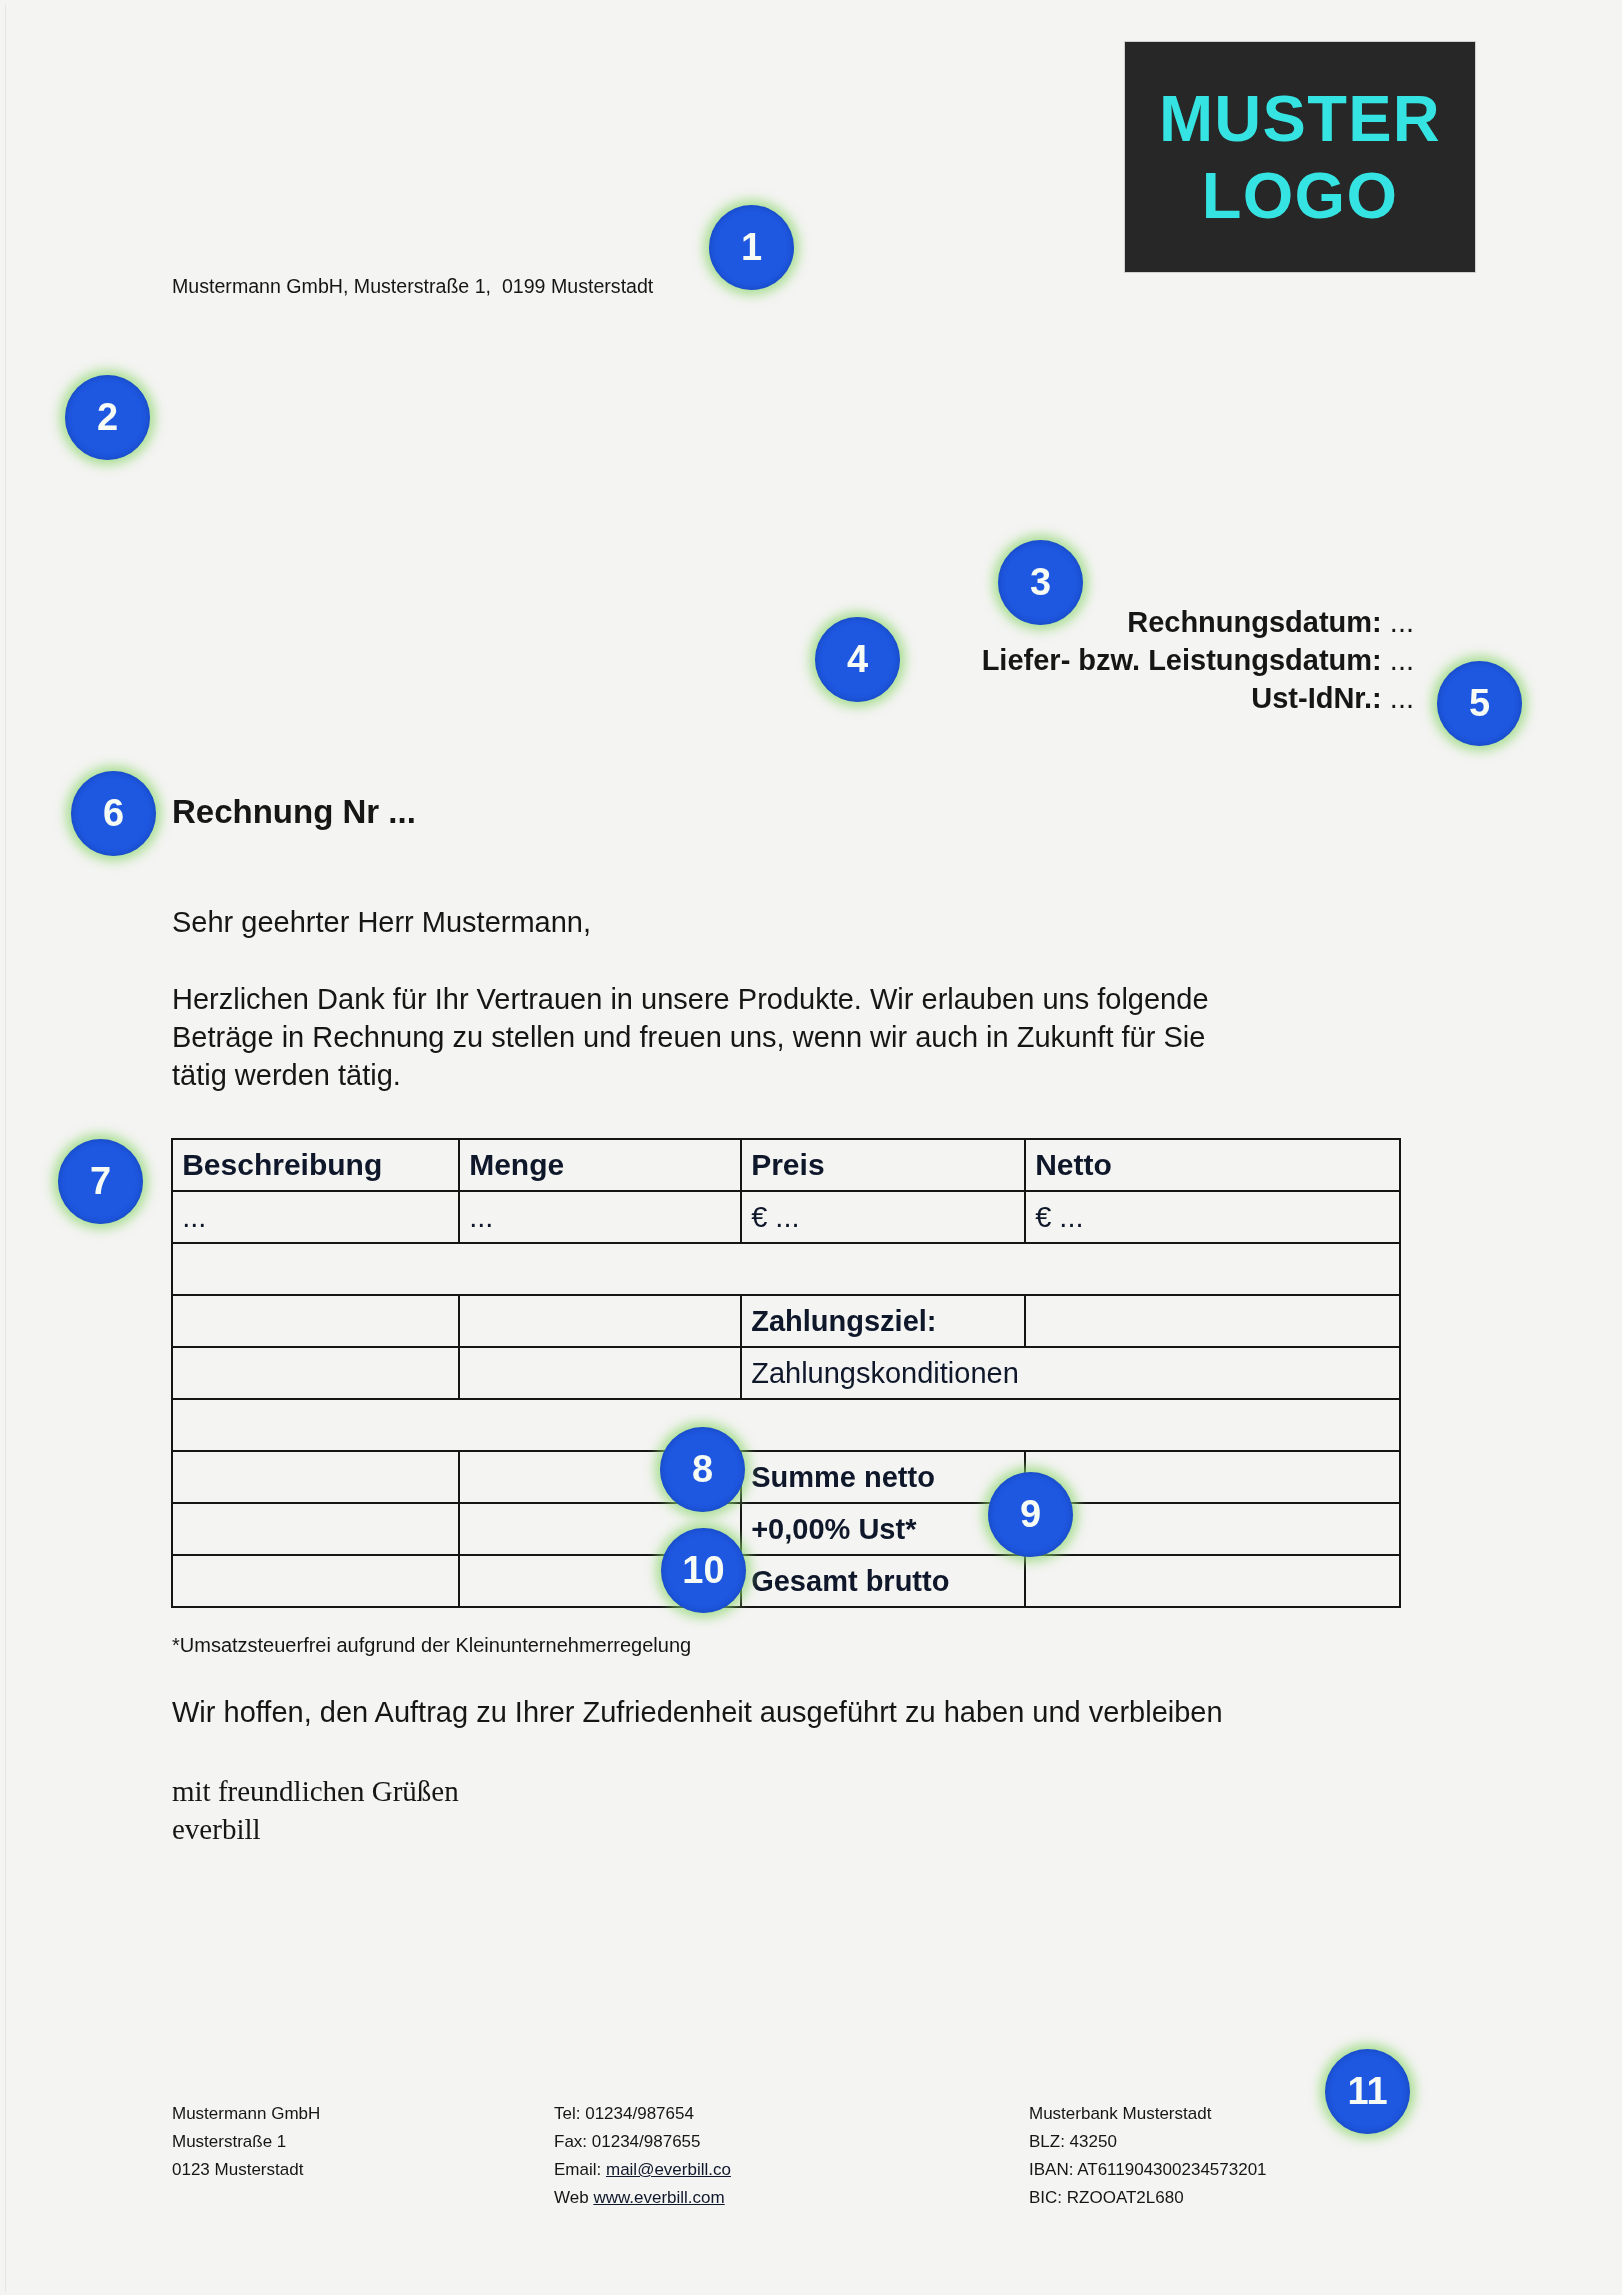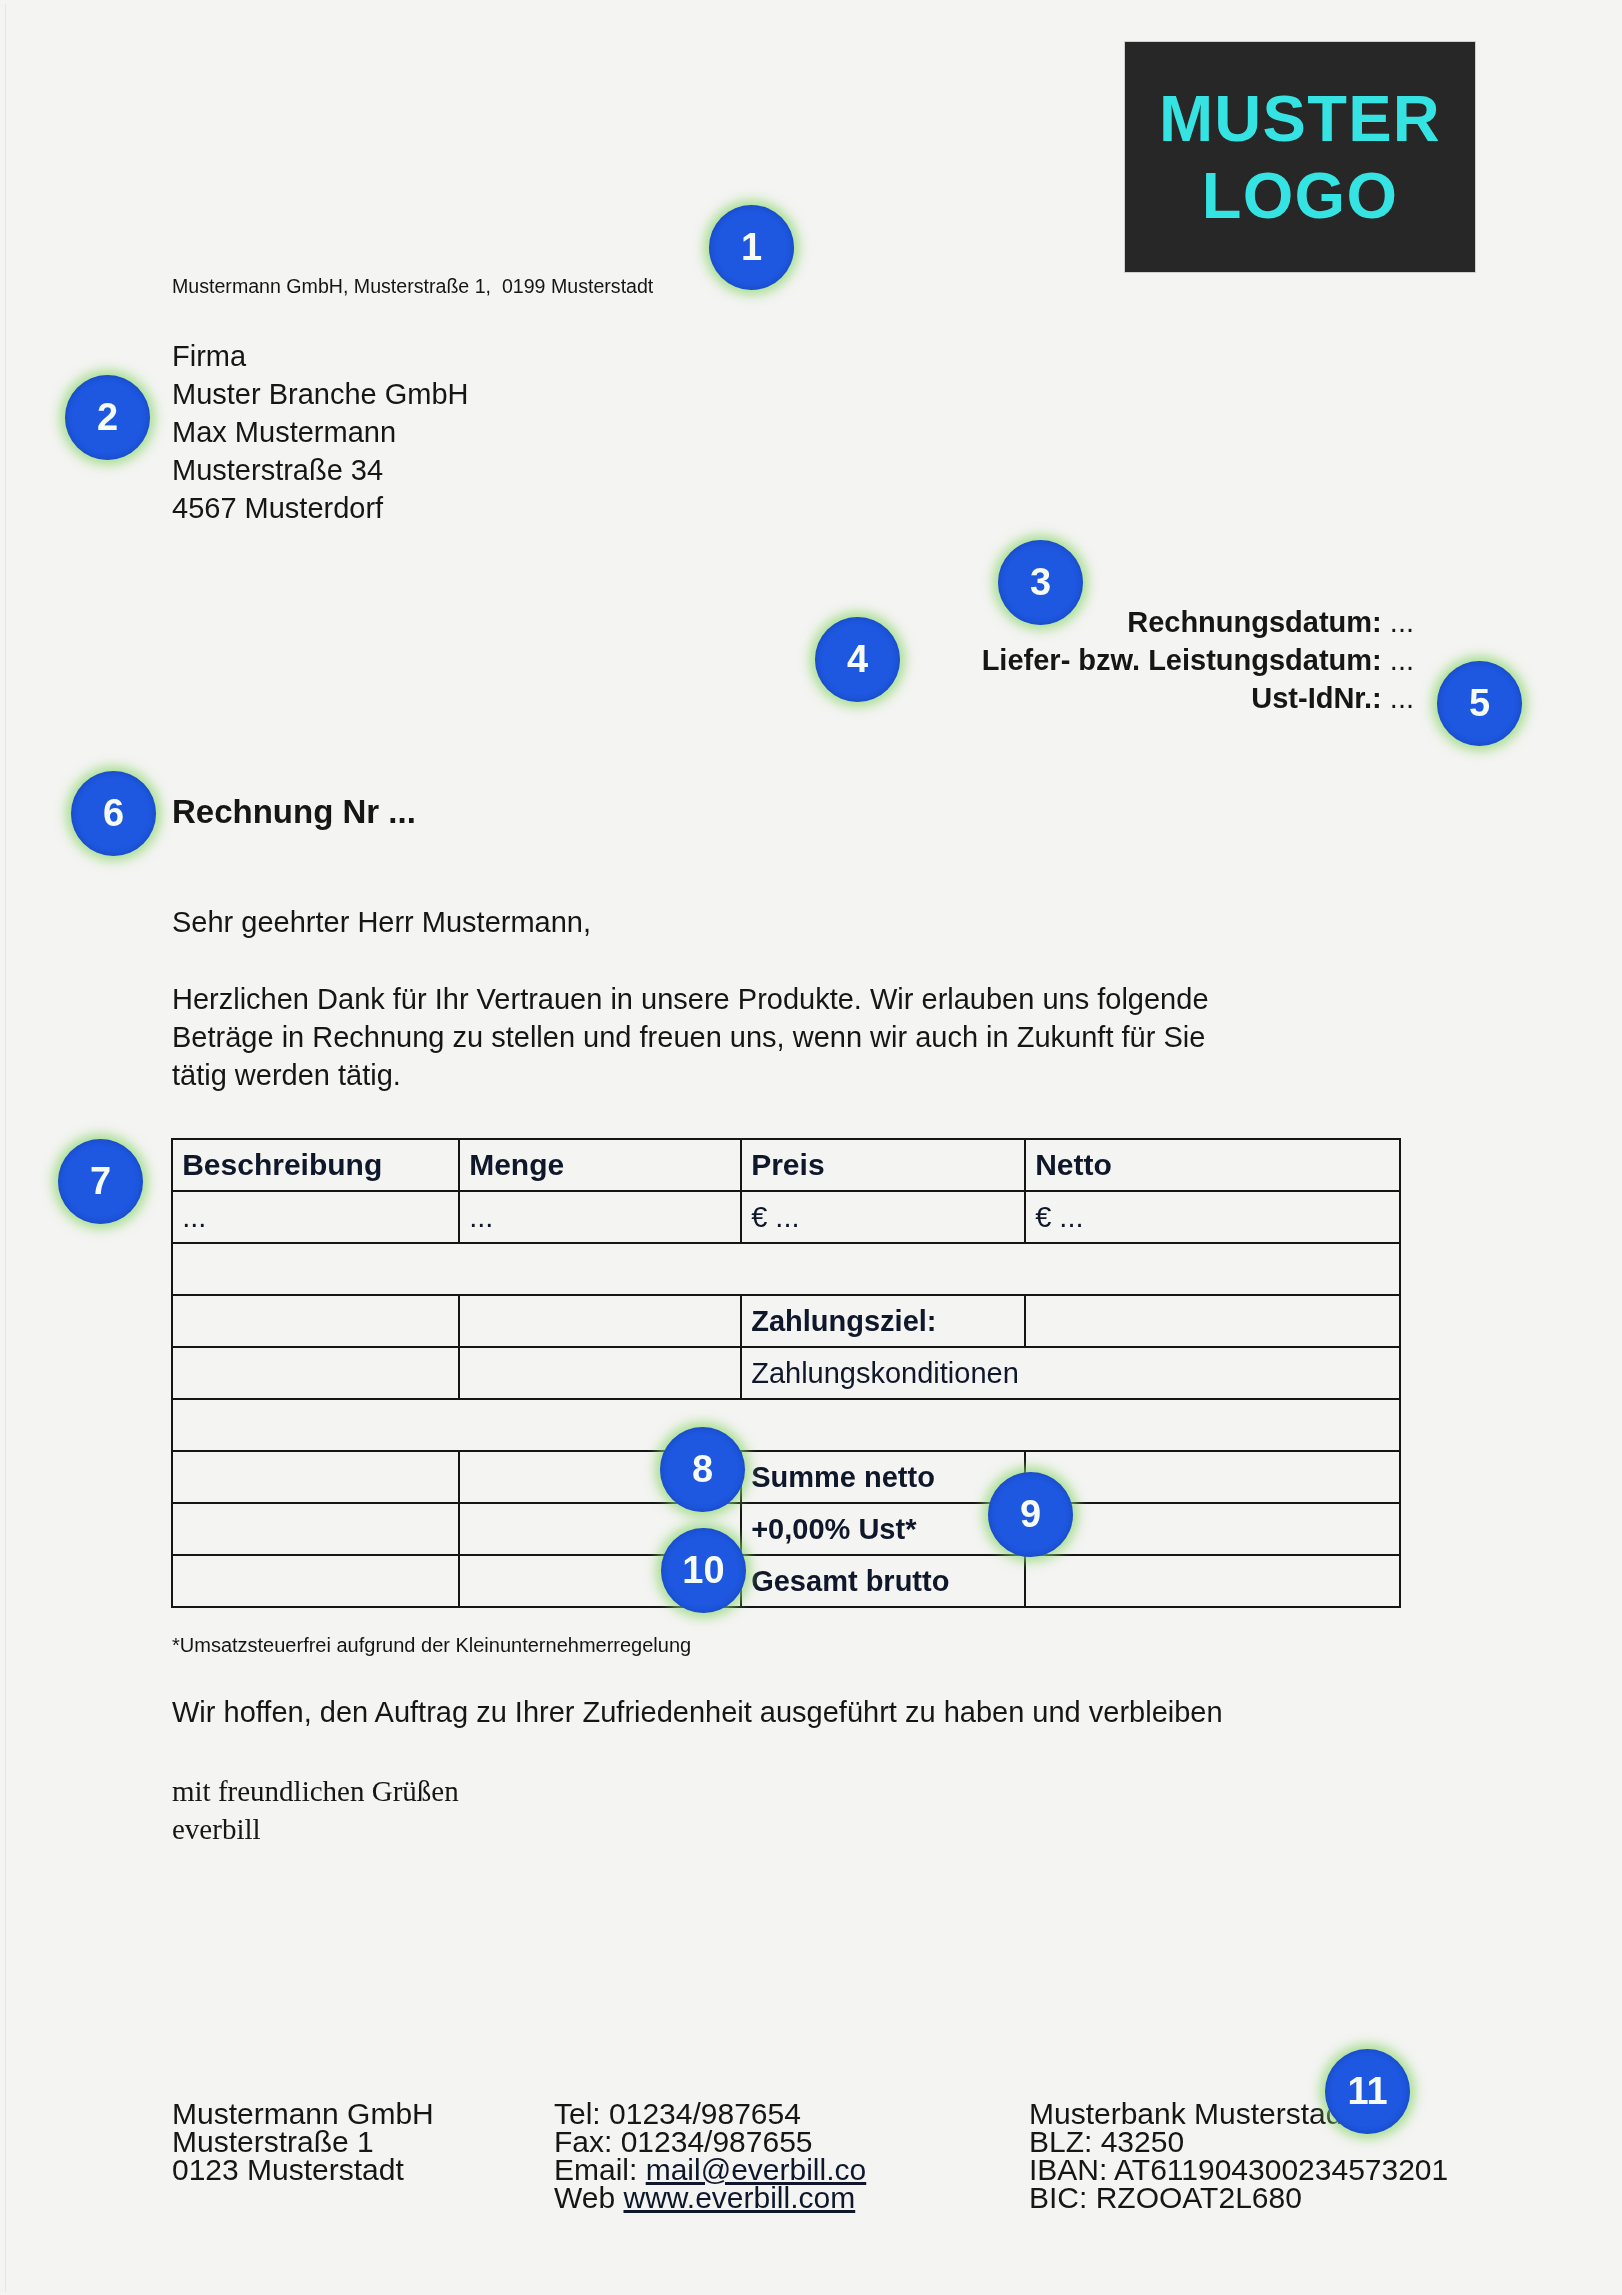--- a/index.html
+++ b/index.html
@@ -41,21 +41,21 @@
   }
   .inv-table td,.inv-table th{
     border:2px solid #151515;
     border-top-width:2.6px;border-bottom-width:2.6px;
     height:50px;padding:0 0 0 9.2px;vertical-align:middle;text-align:left;
     overflow:hidden;
   }
   .inv-table th{font-size:30px;font-weight:bold;}
   .inv-table .b{font-weight:bold;}
   
-  .footer-col{position:absolute;top:2100px;font-size:30px;line-height:28px;}
+  .footer-col{position:absolute;top:2100px;font-size:17px;line-height:28px;}
   .footer-col.c1{left:172px;}
   .footer-col.c2{left:554px;}
   .footer-col.c3{left:1029px;}
   .footer-col a{color:#0f172a;text-decoration:underline;}
   
   .num-circle{
     position:absolute;width:85px;height:85px;border-radius:50%;
     background:#1e57e0;
     color:#f6fbf4;font-size:38px;font-weight:bold;
     display:flex;align-items:center;justify-content:center;
@@ -68,27 +68,20 @@
 <div class="page">
   <div class="edge-artifact"></div>
 
   <div class="logo-box">
     <div>MUSTER</div>
     <div>LOGO</div>
   </div>
 
   <div class="abs sender-line">Mustermann GmbH, Musterstraße 1,  0199 Musterstadt</div>
 
-  <div class="abs recipient">
-    <div>Firma</div>
-    <div>Muster Branche GmbH</div>
-    <div>Max Mustermann</div>
-    <div>Musterstraße 34</div>
-    <div>4567 Musterdorf</div>
-  </div>
 
   <div class="abs meta-block">
     <div><b>Rechnungsdatum:</b><span> ...</span></div>
     <div><b>Liefer- bzw. Leistungsdatum:</b><span> ...</span></div>
     <div><b>Ust-IdNr.:</b><span> ...</span></div>
   </div>
 
   <div class="abs invoice-title">Rechnung Nr ...</div>
 
   <div class="abs salutation">Sehr geehrter Herr Mustermann,</div>

